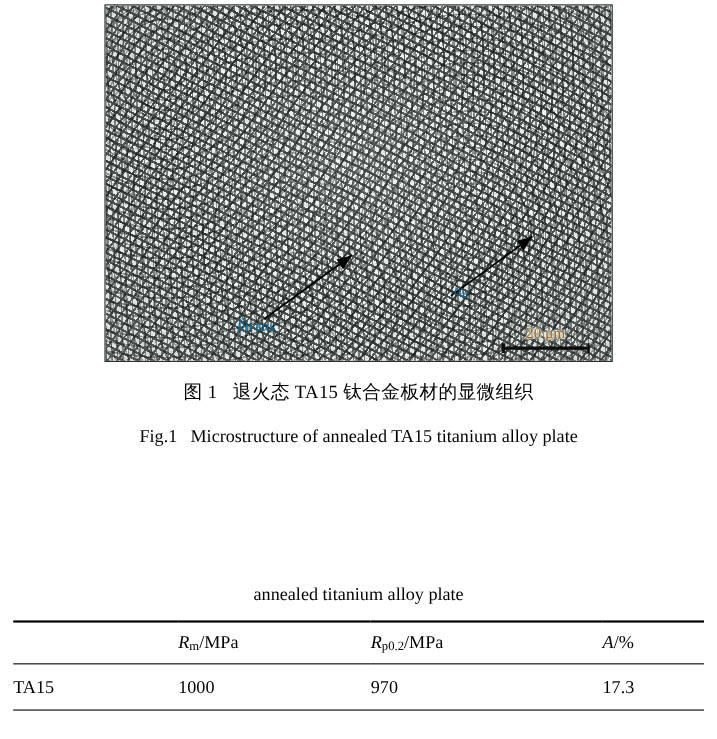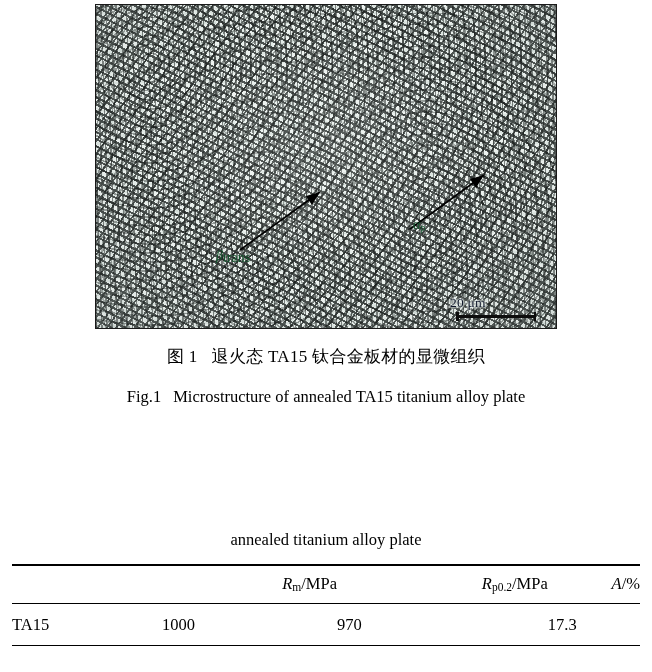--- a/index.html
+++ b/index.html
@@ -85,22 +85,23 @@
     background:
       radial-gradient(ellipse at 50% 45%,
         rgba(255,255,255,0.10) 0%,
         rgba(255,255,255,0.0) 55%,
         rgba(120,130,128,0.16) 100%);
   }
 
   
   .anno {
     position: absolute;
-    color: #14532d;
+    color: #0369a1;
     font-family: "Liberation Serif", serif;
+    margin-top: 40px;
   }
   .anno svg { display: block; overflow: visible; }
 
   .lbl-beta {
     left: 120px;
     top: 243px;
     font-size: 14px;
     font-style: italic;
   }
   .lbl-beta .sub {
@@ -122,21 +123,22 @@
     vertical-align: -2px;
   }
   .arrow-alpha { left: 310px; top: 166px; }
 
   
   .scalebar-wrap {
     position: absolute;
     right: 14px;
     bottom: 10px;
     width: 92px;
-    color: #0f172a;
+    text-align: center;
+    color: #a16207;
   }
   .scalebar-label {
     font-size: 13.5px;
     letter-spacing: 0.2px;
     line-height: 1.1;
     white-space: nowrap;
     text-shadow:
        0 0 2px #e8efec, 0 0 3px #e8efec,
        1px 0 2px #e8efec, -1px 0 2px #e8efec;
   }
@@ -208,21 +210,21 @@
     width: 628px;
   }
   table.props {
     width: 100%;
     border-collapse: collapse;
     font-size: 16.5px;
   }
   table.props thead th {
     font-weight: normal;
     padding: 8px 0 9px 0;
-    text-align: right;
+    text-align: left;
     font-style: normal;
   }
   table.props thead th.first-col { width: 150px; }
   table.props tbody td {
     padding: 11px 0 10px 0;
     text-align: left;
   }
   .rule-top { border-top: 2px solid #000; }
   .rule-mid { border-top: 1px solid #000; }
   .rule-bot { border-top: 1.6px solid #000; }

